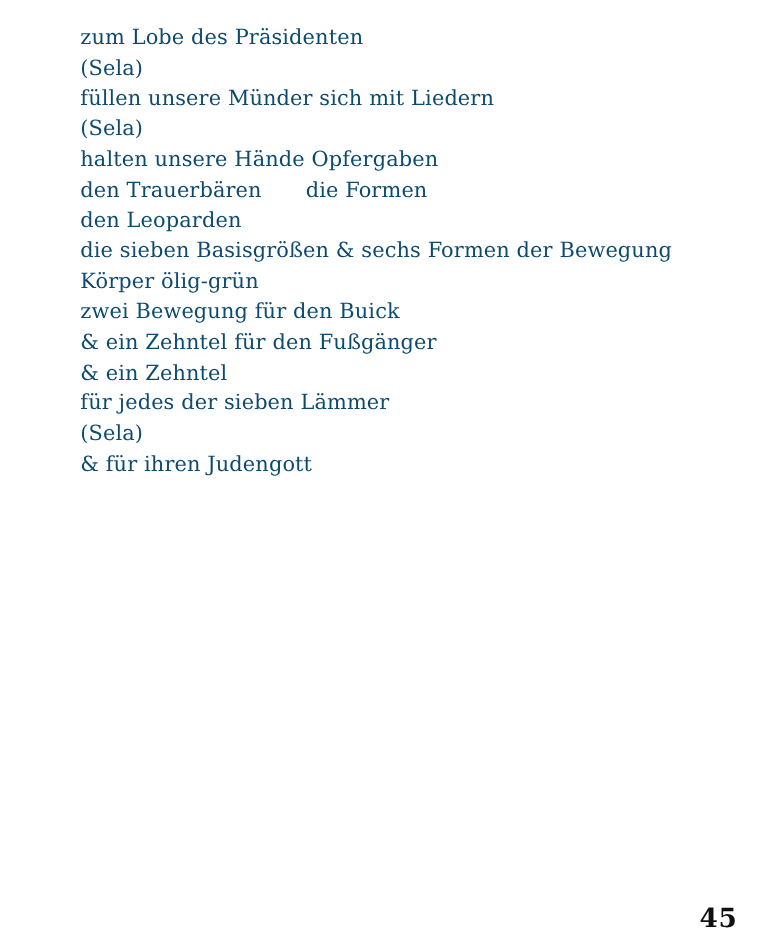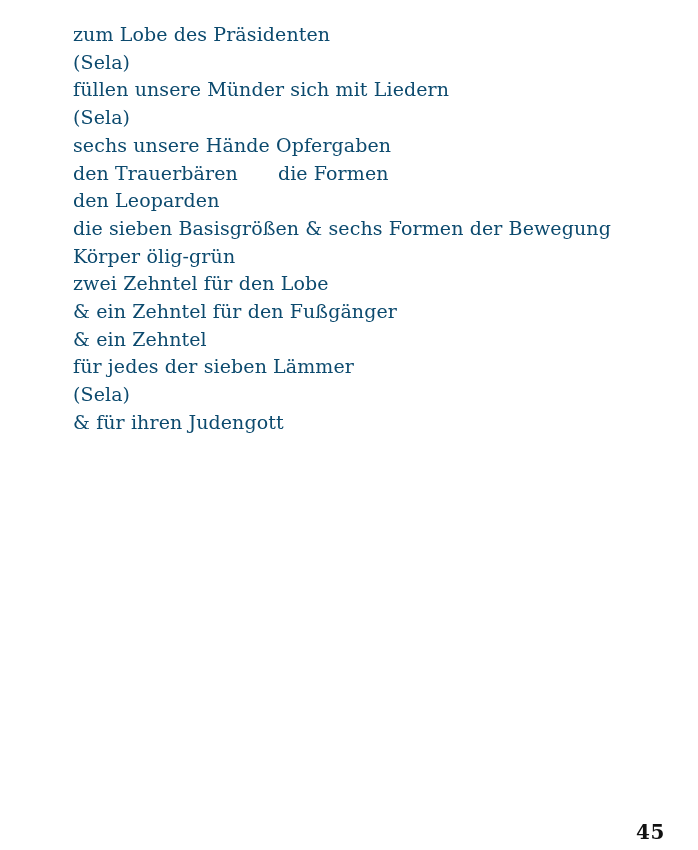--- a/index.html
+++ b/index.html
@@ -31,40 +31,40 @@
     font-weight: 500;
   }
   .poem-line {
     white-space: nowrap;
   }
   .page-number {
     position: absolute;
     left: 636px;
     top: 820px;
     color: #111111;
-    font-size: 20px;
+    font-size: 24px;
     font-weight: bold;
     letter-spacing: 0.5px;
   }
 </style>
 </head>
 <body style="background: rgb(255, 255, 255);">
 
 <div class="page">
   <div class="poem" style="color: #0c4a6e; margin-left: 40px;">
       <div class="poem-line"><span>zum Lobe des Präsidenten</span></div>
       <div class="poem-line"><span>(Sela)</span></div>
       <div class="poem-line"><span>füllen unsere Münder sich mit Liedern</span></div>
       <div class="poem-line"><span>(Sela)</span></div>
-      <div class="poem-line"><span>sechs unsere Hände Opfergaben</span></div>
+      <div class="poem-line"><span>halten unsere Hände Opfergaben</span></div>
       <div class="poem-line"><span>den Trauerbären</span><span style="margin-left: 40px;">die Formen</span></div>
       <div class="poem-line"><span>den Leoparden</span></div>
       <div class="poem-line"><span>die sieben Basisgrößen &amp; sechs Formen der Bewegung</span></div>
       <div class="poem-line"><span>Körper ölig-grün</span></div>
-      <div class="poem-line"><span>zwei Zehntel für den Lobe</span></div>
+      <div class="poem-line"><span>zwei Bewegung für den Buick</span></div>
       <div class="poem-line"><span>&amp; ein Zehntel für den Fußgänger</span></div>
       <div class="poem-line"><span>&amp; ein Zehntel</span></div>
       <div class="poem-line"><span>für jedes der sieben Lämmer</span></div>
       <div class="poem-line"><span>(Sela)</span></div>
       <div class="poem-line"><span>&amp; für ihren Judengott</span></div>
     </div>
   <div class="page-number">45</div>
 </div>
 
 </body></html>

